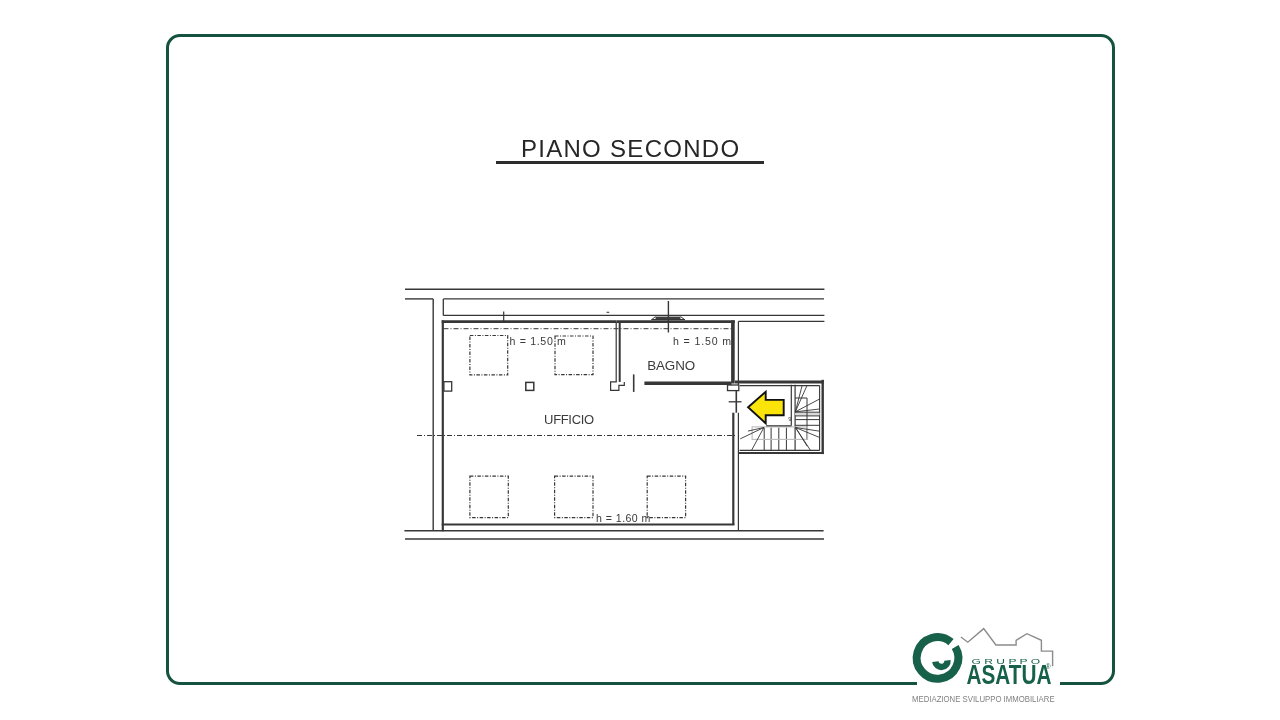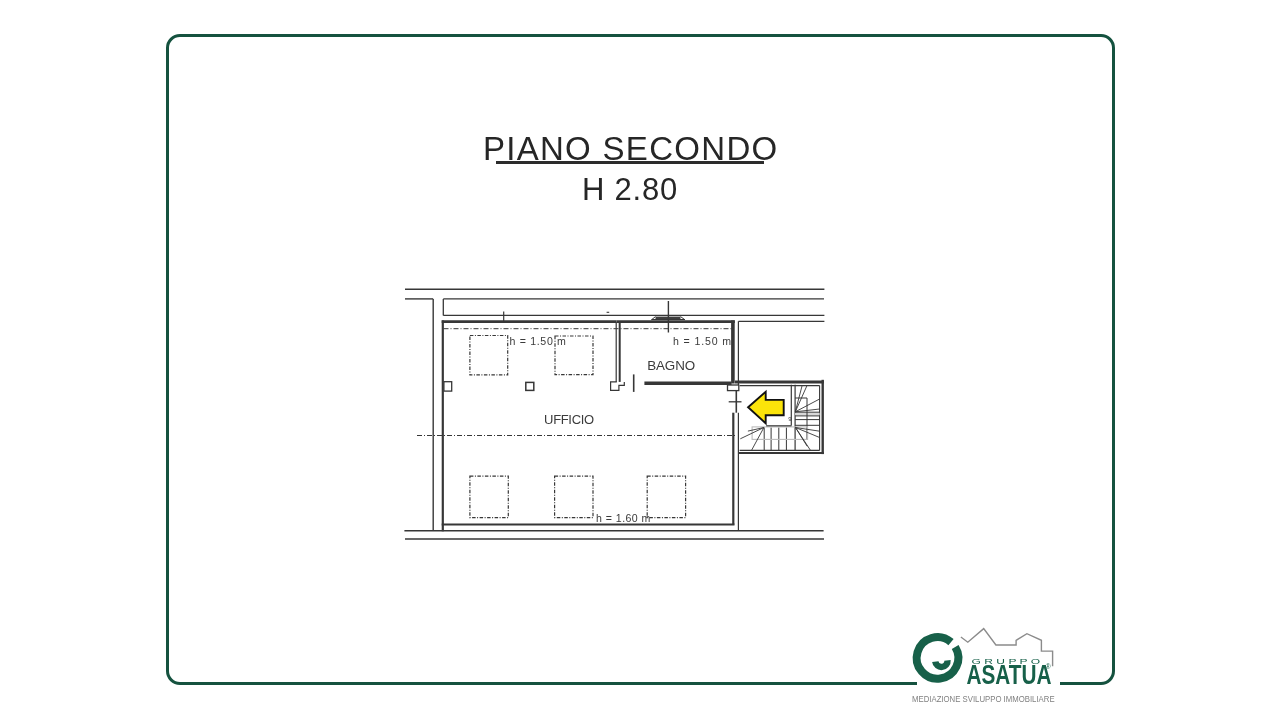--- a/index.html
+++ b/index.html
@@ -8,25 +8,24 @@
 </style>
 </head>
 <body>
 
 <div class="abs" style="left:0;top:0;width:1280px;height:720px;background:#fff;">
 
 <div class="abs" style="left:166px;top:34.4px;width:948.9px;height:650.4px;border:3.3px solid #15523f;border-radius:14px;box-sizing:border-box;"></div>
 
 <div class="abs" style="left:916.5px;top:676px;width:143.2px;height:14px;background:#fff;"></div>
 
-<div class="abs t" style="left:380.7px;top:133.5px;width:500px;text-align:center;font-size:33px;letter-spacing:1.3px;line-height:30.4px;color:#262626;">PIANO SECONDO</div>
+<div class="abs t" style="left:380.7px;top:133.5px;width:500px;text-align:center;font-size:24px;letter-spacing:1.3px;line-height:30.4px;color:#262626;">PIANO SECONDO</div>
 
 <div class="abs" style="left:495.7px;top:161.4px;width:268.8px;height:2.2px;background:#2c2c2c;"></div>
 
-<div class="abs t" style="left:380px;top:174px;width:500px;text-align:center;font-size:31px;letter-spacing:0.8px;line-height:31px;color:#262626;">H 2.80</div>
 
 <svg class="abs" style="left:0;top:0;" width="1280" height="720" viewBox="0 0 1280 720">
 <g id="plan" stroke="#373737" fill="none" stroke-linecap="butt">
 
 <line x1="405" y1="289.2" x2="824.4" y2="289.2" stroke-width="1.4"></line>
 
 <line x1="405" y1="298.9" x2="433.2" y2="298.9" stroke-width="1.4"></line>
 
 <line x1="443.3" y1="298.9" x2="824" y2="298.9" stroke-width="1.4"></line>
 

